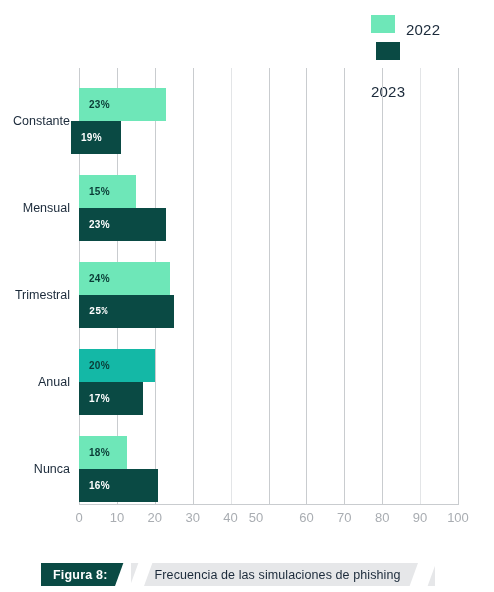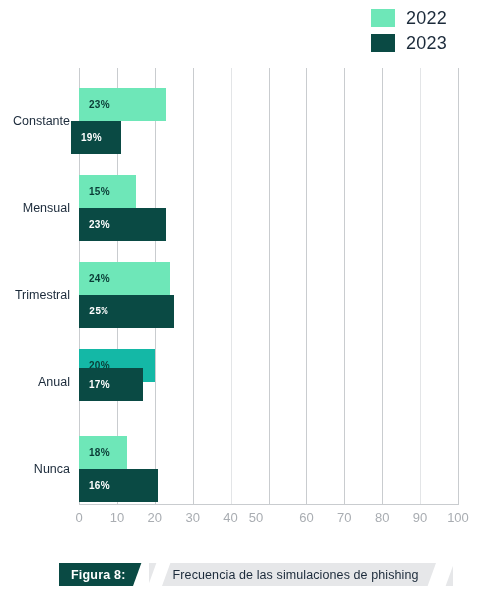--- a/index.html
+++ b/index.html
@@ -23,31 +23,32 @@
     width: 494px;
     height: 62px;
   }
   .legend-row {
     position: absolute;
     display: flex;
     align-items: center;
     gap: 11px;
   }
   .legend-row.r0 { left: 371px; top: 9px; }
-  .legend-row.r1 { left: 371px; top: 34px; }
+  .legend-row.r1 { left: 371px; top: 42px; flex-direction: column; }
   .legend-swatch {
     width: 24px;
     height: 18px;
     display: block;
   }
   .legend-label {
-    font-size: 18px;
+    font-size: 15px;
     color: #1b2a3a;
     letter-spacing: 0.2px;
     line-height: 18px;
+    margin-top: 12px;
   }
 
   
   #plot-area {
     position: absolute;
     left: 79px;
     top: 68px;
     width: 379px;
     height: 436px;
   }
@@ -102,21 +103,21 @@
     width: 40px;
     margin-left: -20px;
     text-align: center;
     font-size: 13px;
     color: #a9adb2;
   }
 
   
   #caption {
     position: absolute;
-    left: 59px;
+    left: 41px;
     top: 563px;
     height: 23px;
     display: flex;
     align-items: stretch;
   }
   #caption-tag {
     position: relative;
     background: #0a4a44;
     color: #ffffff;
     font-size: 12.5px;
@@ -214,21 +215,21 @@
     </div>
     <div class="bar" style="left: 79px; top: 262px; width: 91px; background: rgb(110, 231, 184);">
       <span class="bar-value" style="color: rgb(10, 59, 54);">24%</span>
     </div>
     <div class="bar" style="left: 79px; top: 295px; width: 95px; background: rgb(10, 74, 68); font-family: Liberation Mono, monospace;">
       <span class="bar-value" style="color: rgb(255, 255, 255);">25%</span>
     </div>
     <div class="bar" style="left: 79px; top: 349px; width: 76px; background: #14b8a6;">
       <span class="bar-value" style="color: rgb(10, 59, 54);">20%</span>
     </div>
-    <div class="bar" style="left: 79px; top: 368px; width: 64px; background: rgb(10, 74, 68);">
+    <div class="bar" style="left: 79px; top: 382px; width: 64px; background: rgb(10, 74, 68);">
       <span class="bar-value" style="color: rgb(255, 255, 255);">17%</span>
     </div>
     <div class="bar" style="left: 79px; top: 436px; width: 48px; background: rgb(110, 231, 184);">
       <span class="bar-value" style="color: rgb(10, 59, 54);">18%</span>
     </div>
     <div class="bar" style="left: 79px; top: 469px; width: 79px; background: rgb(10, 74, 68);">
       <span class="bar-value" style="color: rgb(255, 255, 255);">16%</span>
     </div>
   </div>
 <div id="cat-layer">

